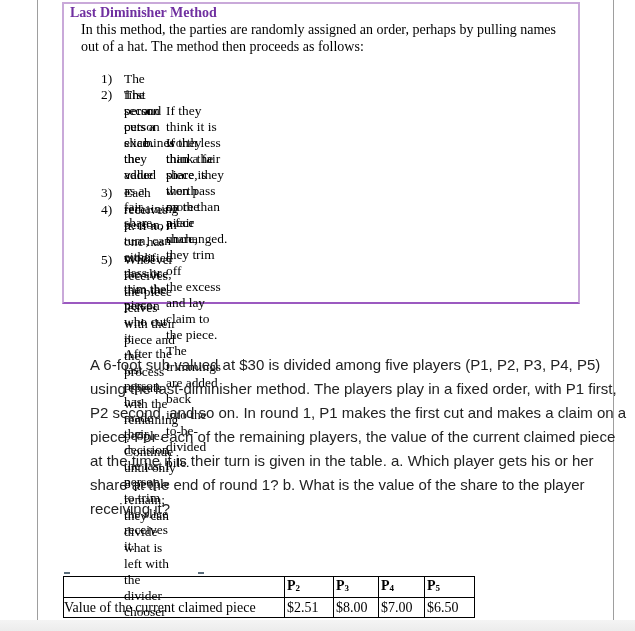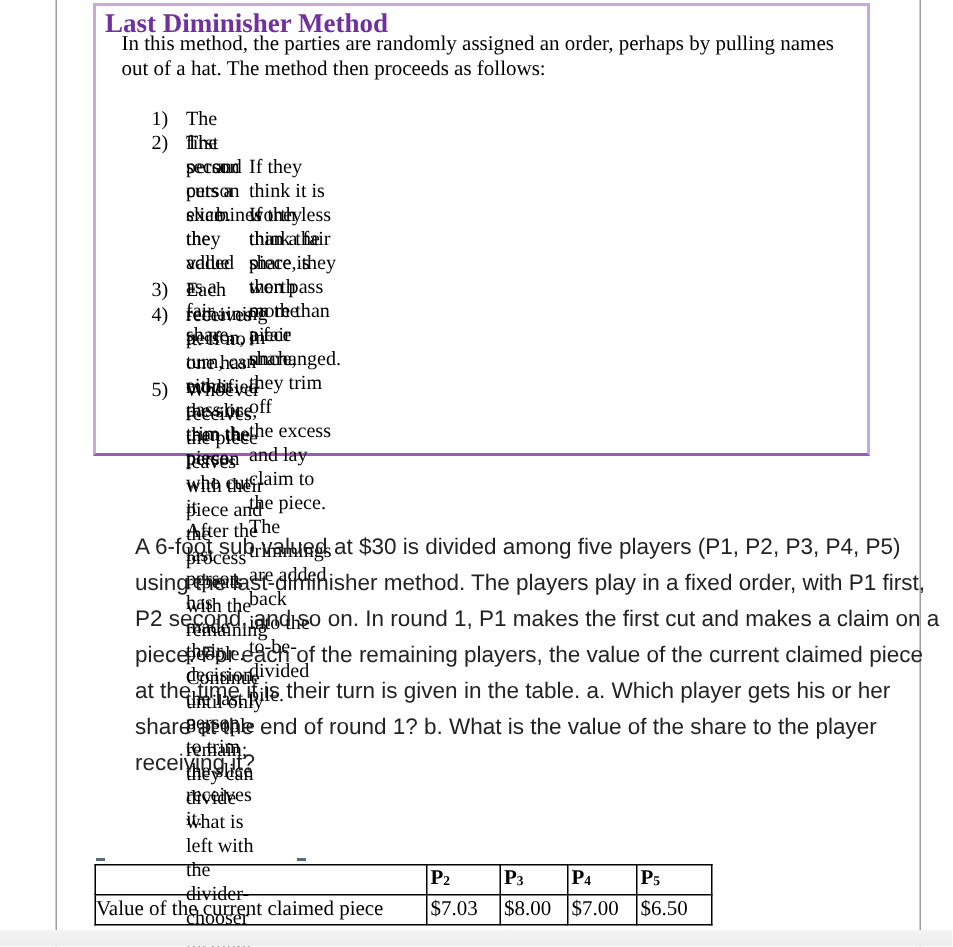--- a/index.html
+++ b/index.html
@@ -21,21 +21,21 @@
     .method-box {
       position: absolute; left: 62px; top: 2px; width: 514px; height: 298px;
       border-left: 2px solid #c9a9d9;
       border-right: 2px solid #c9a9d9;
       border-top: 2px solid #c9a9d9;
       border-bottom: 2px solid #9b59c0;
       box-sizing: content-box;
     }
     .method-title {
       position: absolute; left: 6px; top: 1px;
-      font-weight: bold; font-size: 18px; color: #7030a0;
+      font-weight: bold; font-size: 14px; color: #7030a0;
     }
     .method-intro {
       position: absolute; left: 17px; top: 17px; width: 500px;
       font-size: 14px; line-height: 17px;
     }
     .step {
       position: absolute; font-size: 13.4px; line-height: 16px;
     }
     .step .num { position: absolute; left: 0; top: 0; }
     .step .txt { position: absolute; left: 23px; top: 0; }
@@ -142,21 +142,21 @@
   <tbody>
       <tr>
     <td class="label"></td>
     <td class="c1 hdr"><span>P</span><sub>2</sub></td>
     <td class="c2 hdr"><span>P</span><sub>3</sub></td>
     <td class="c3 hdr"><span>P</span><sub>4</sub></td>
     <td class="c4 hdr"><span>P</span><sub>5</sub></td>
   </tr>
   <tr>
     <td class="label">Value of the current claimed piece</td>
-    <td class="c1">$7.03</td>
+    <td class="c1">$2.51</td>
     <td class="c2">$8.00</td>
     <td class="c3">$7.00</td>
     <td class="c4">$6.50</td>
   </tr>
 </tbody>
   </table>
 
 <div class="bottom-shade"></div>
 
 </body></html>

